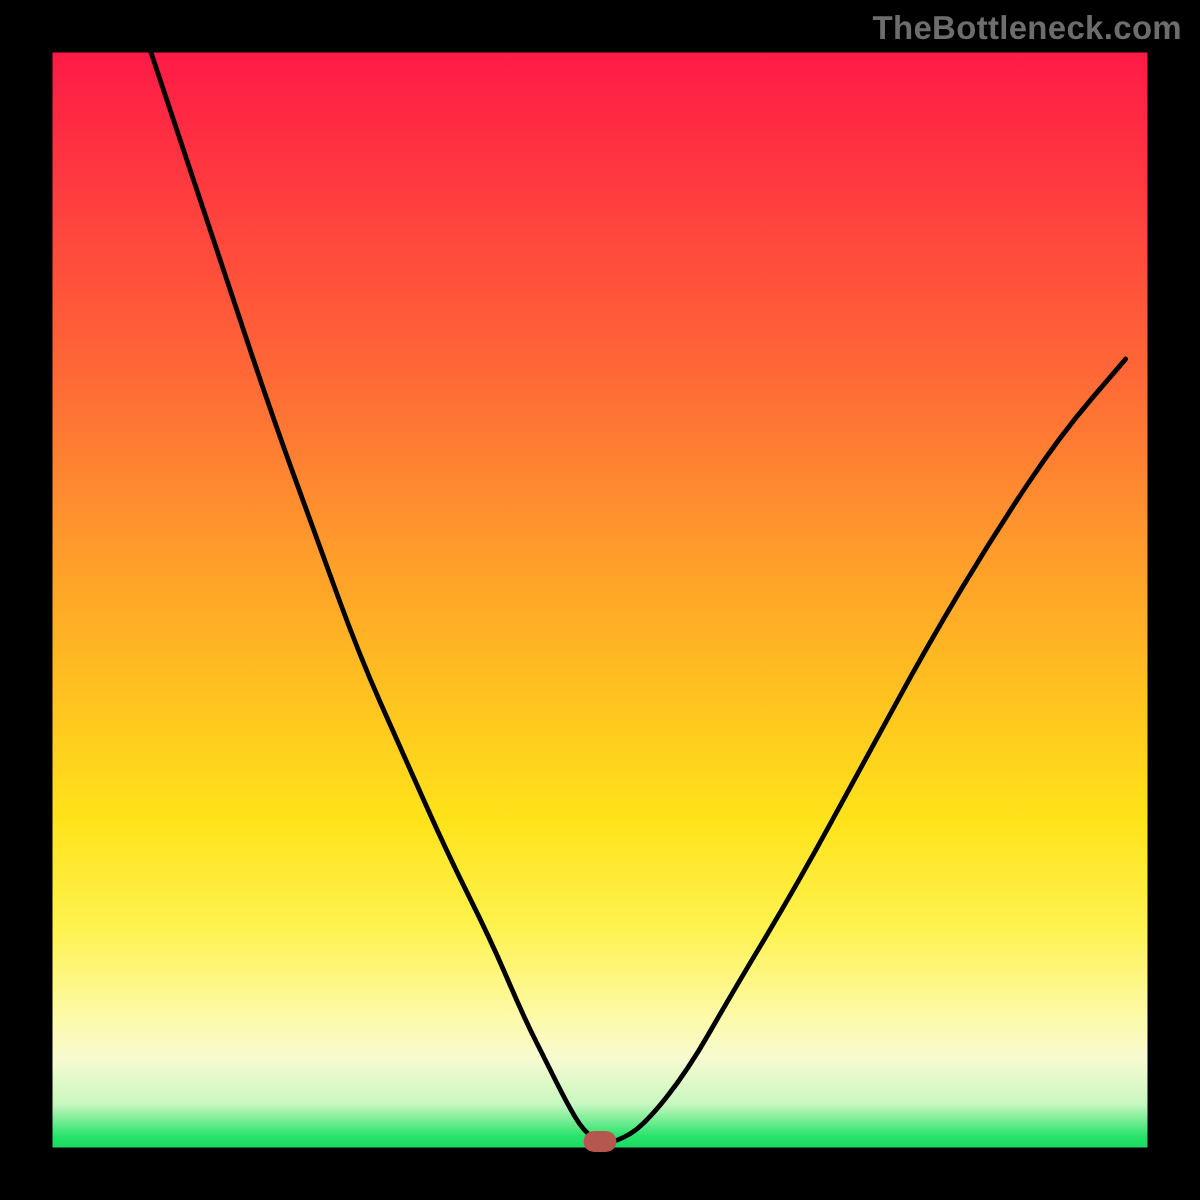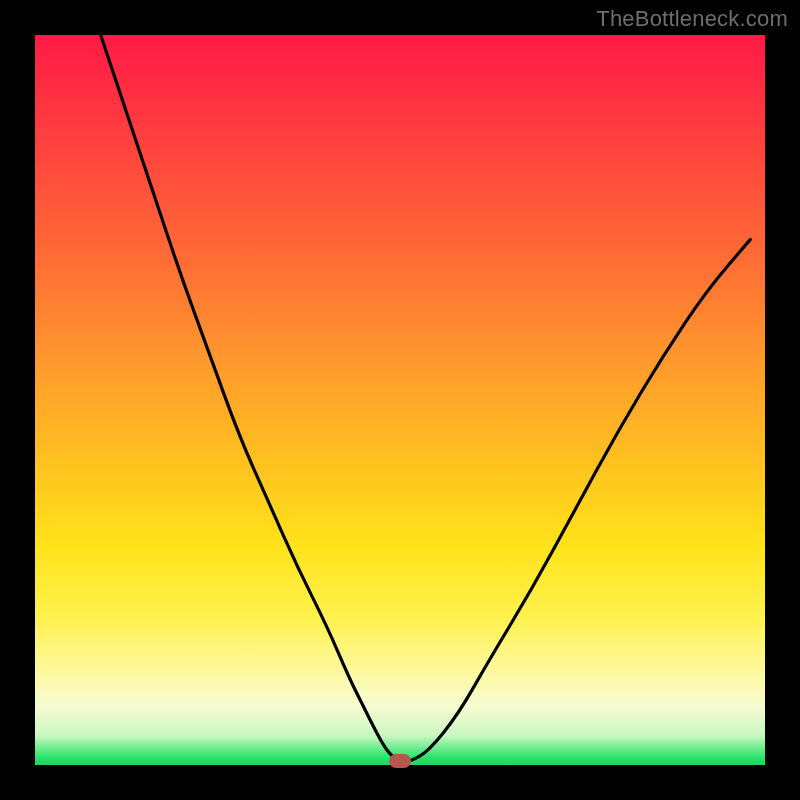--- a/index.html
+++ b/index.html
@@ -41,21 +41,21 @@
       #27e36a 99%,
       #1bd862 100%
     );
   }
   .watermark {
     position: absolute;
     top: 6px;
     right: 12px;
     color: #6d6d6d;
     font-size: 22px;
-    font-weight: 400;
+    font-weight: 700;
     letter-spacing: 0.2px;
     z-index: 40;
     user-select: none;
   }
   svg.curve {
     position: absolute;
     left: 0;
     top: 0;
     width: 730px;
     height: 730px;

